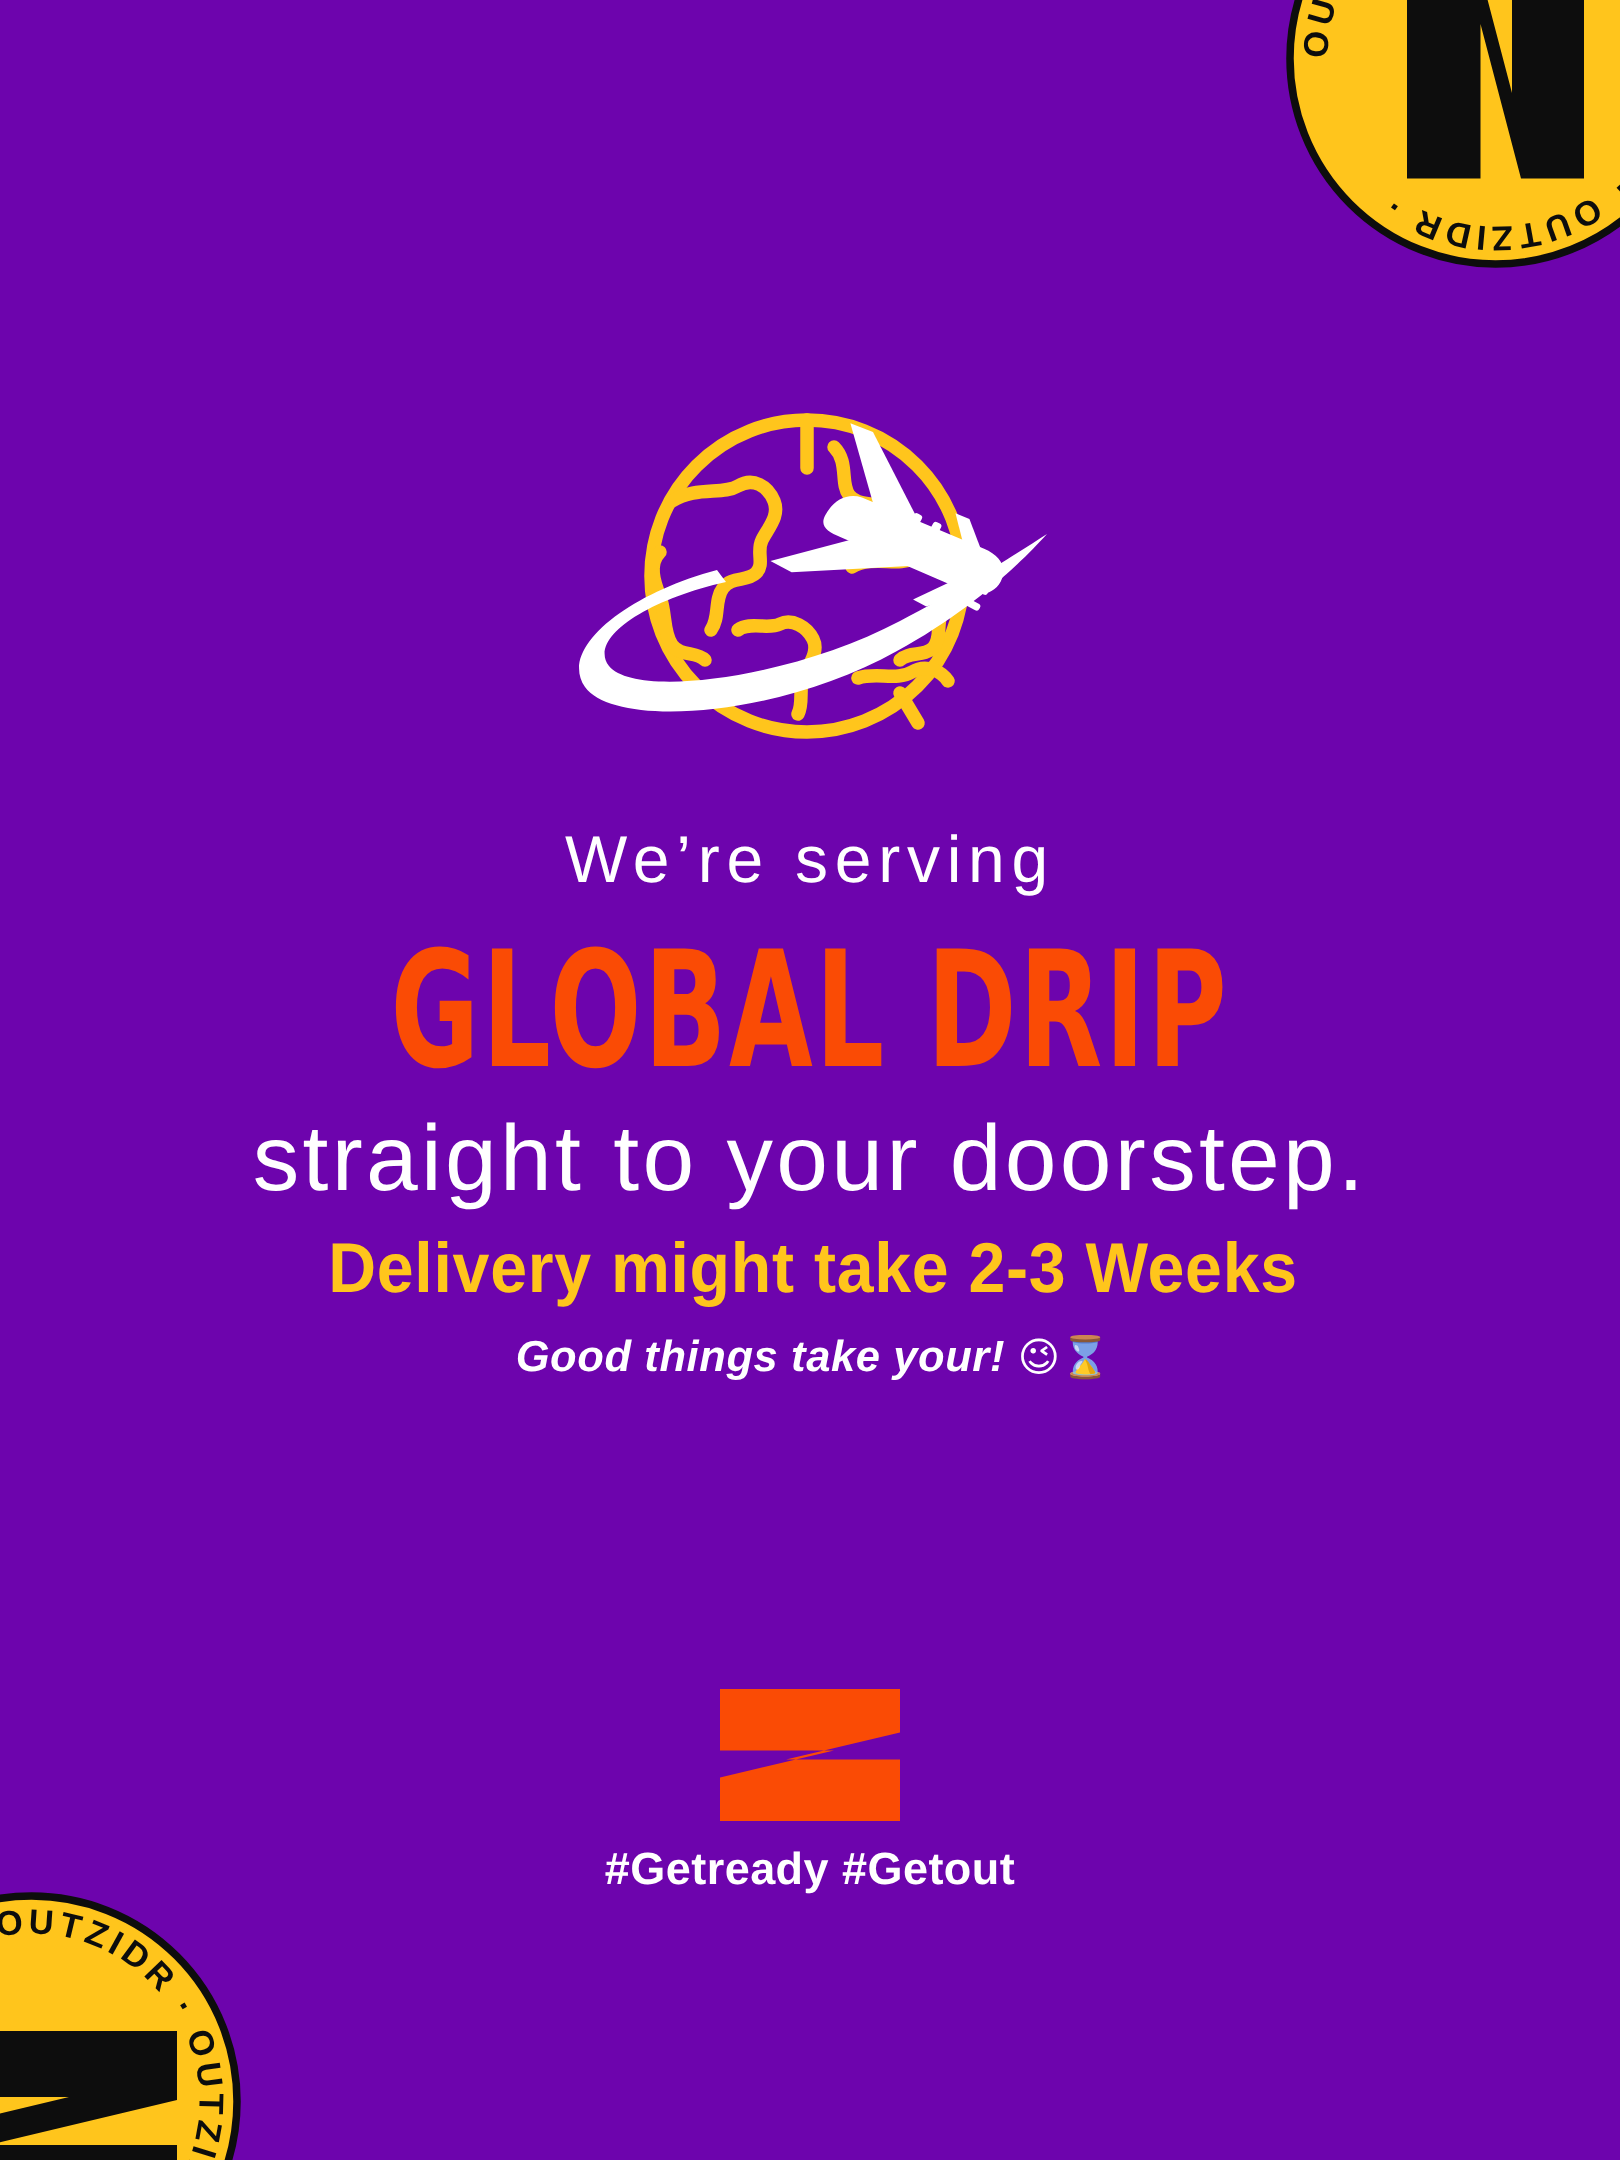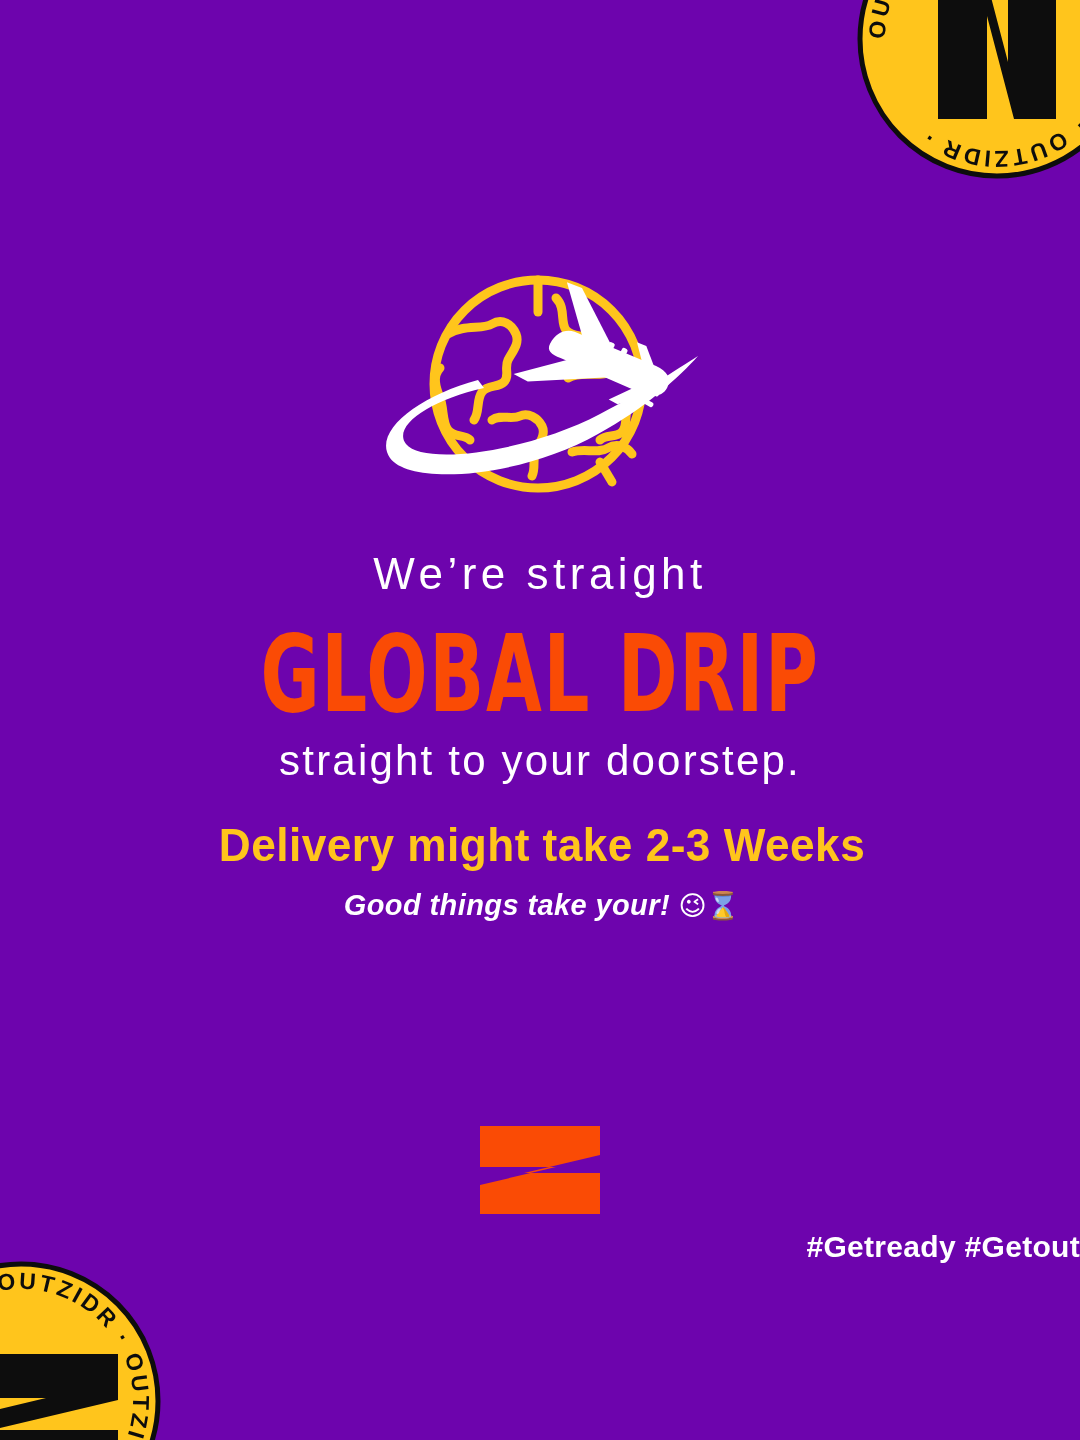--- a/index.html
+++ b/index.html
@@ -71,21 +71,21 @@
     font-weight: 700;
     letter-spacing: 2px;
     line-height: 1.05;
     margin: 18px 0 6px 0;
     transform: scaleX(0.82) scaleY(1.22);
     transform-origin: center top;
   }
 
   #headline-tail {
     color: #ffffff;
-    font-size: 42px;
+    font-size: 62px;
     font-weight: 400;
     letter-spacing: 2.2px;
     line-height: 1.2;
     margin: 26px 0 0 0;
   }
 
   
   #delivery-block {
     position: absolute;
     left: 4px;
@@ -119,21 +119,21 @@
     font-size: 27px;
     letter-spacing: 0;
   }
 
   
   #footer-block {
     position: absolute;
     left: 0;
     right: 0;
     bottom: 176px;
-    text-align: right;
+    text-align: center;
   }
 
   #brand-mark {
     width: 124px;
     height: 92px;
     margin: 0 auto 14px auto;
   }
   #brand-mark svg { display: block; width: 100%; height: 100%; }
 
   #hashtags {
@@ -213,21 +213,21 @@
         <path d="M104 34 L86 58 L96 58 L118 36 Z"></path>
         <rect x="60" y="6" width="6" height="8" rx="2"></rect>
         <rect x="74" y="5" width="6" height="8" rx="2"></rect>
         <rect x="118" y="28" width="10" height="5" rx="2"></rect>
         <rect x="118" y="40" width="10" height="5" rx="2"></rect>
       </g>
     </svg>
   </div>
 
   <div id="copy-block">
-    <p id="headline-kicker">We’re straight</p>
+    <p id="headline-kicker">We’re serving</p>
     <p id="headline-main">GLOBAL DRIP</p>
     <p id="headline-tail">straight to your doorstep.</p>
   </div>
 
   <div id="delivery-block">
     <p id="delivery-headline">Delivery might take 2-3 Weeks</p>
     <p id="delivery-subtext">
       <span>Good things take your!</span>
       <span id="delivery-emojis">😉⌛</span>
     </p>

